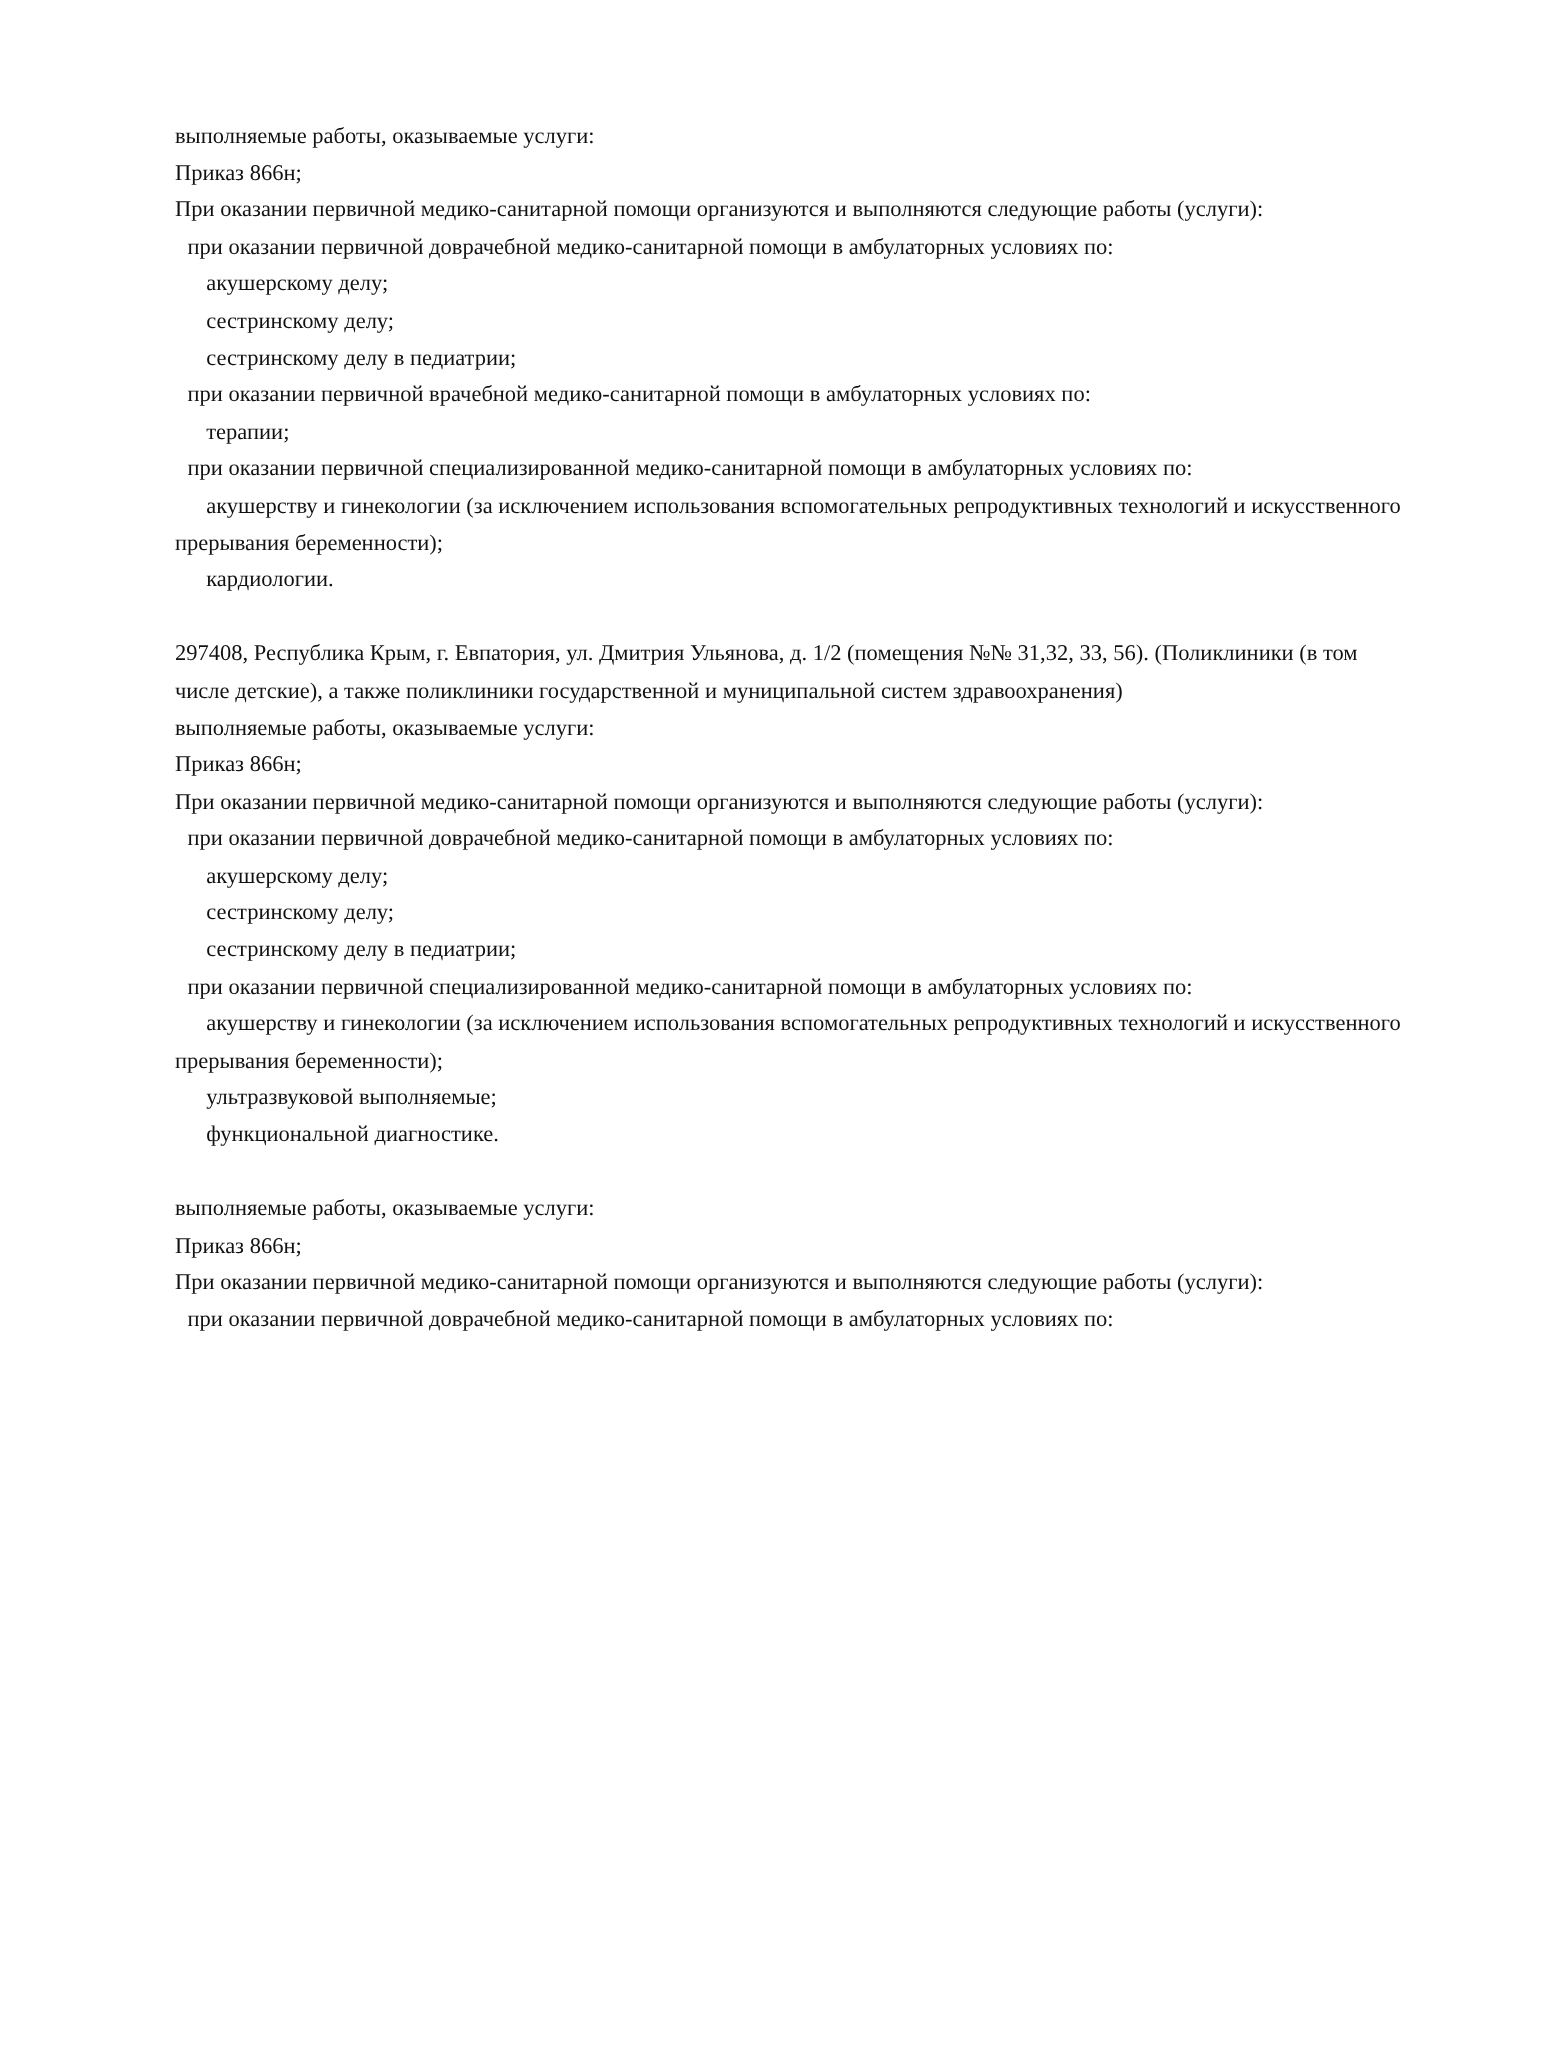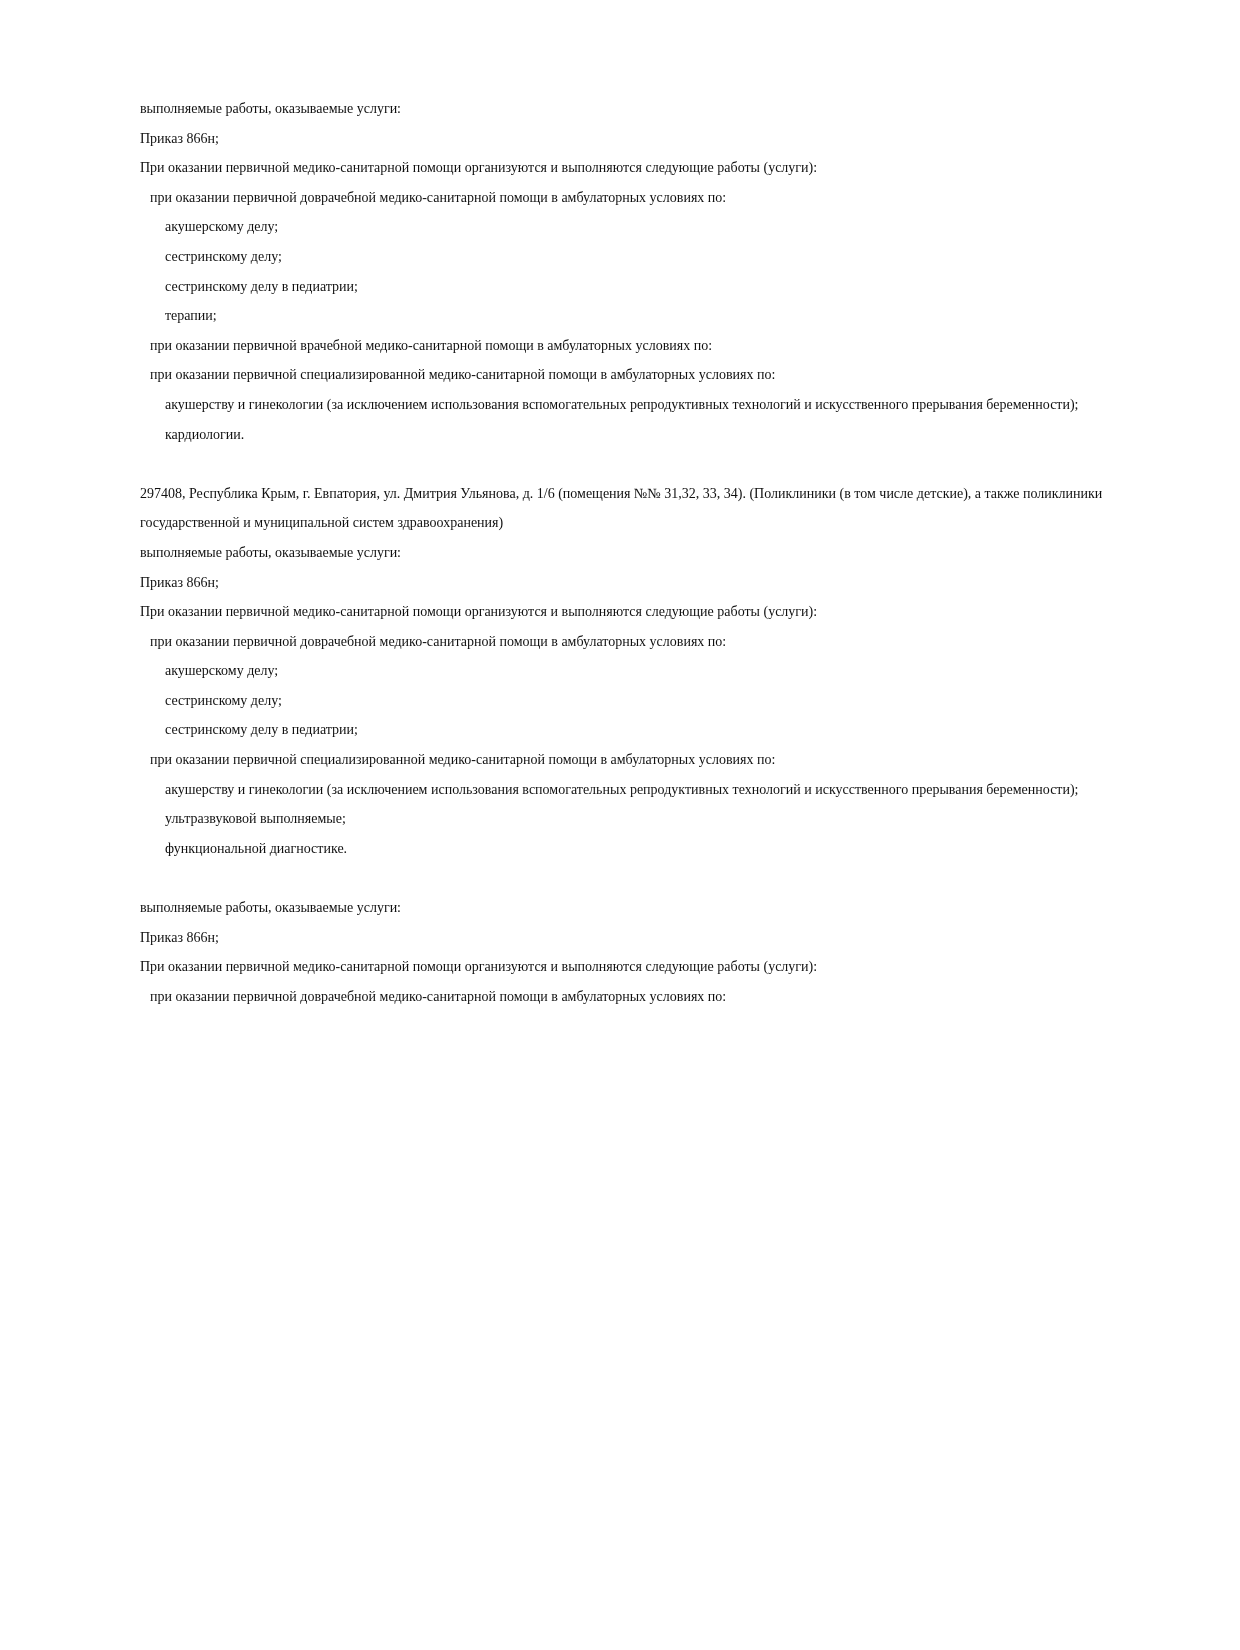--- a/index.html
+++ b/index.html
@@ -14,21 +14,21 @@
     background: #ffffff;
     overflow: hidden;
     font-family: "Liberation Serif", "DejaVu Serif", serif;
     color: #111111;
   }
   .content {
     position: absolute;
     left: 140px;
     top: 94px;
     width: 992px;
-    font-size: 14px;
+    font-size: 18px;
     line-height: 29.6px;
     text-align: left;
   }
   .line {
     margin: 0;
     padding: 0;
     text-indent: 0;
     white-space: normal;
     word-wrap: break-word;
   }
@@ -41,27 +41,27 @@
 
 <div class="page">
   <div class="content" id="doc-content">
       <p class="line ind-0">выполняемые работы, оказываемые услуги:</p>
       <p class="line ind-0">Приказ 866н;</p>
       <p class="line ind-0">При оказании первичной медико-санитарной помощи организуются и выполняются следующие работы (услуги):</p>
       <p class="line ind-1">при оказании первичной доврачебной медико-санитарной помощи в амбулаторных условиях по:</p>
       <p class="line ind-2">акушерскому делу;</p>
       <p class="line ind-2">сестринскому делу;</p>
       <p class="line ind-2">сестринскому делу в педиатрии;</p>
+      <p class="line ind-1">при оказании первичной врачебной медико-санитарной помощи в амбулаторных условиях по:</p>
       <p class="line ind-2">терапии;</p>
-      <p class="line ind-1">при оказании первичной врачебной медико-санитарной помощи в амбулаторных условиях по:</p>
       <p class="line ind-1">при оказании первичной специализированной медико-санитарной помощи в амбулаторных условиях по:</p>
       <p class="line ind-2">акушерству и гинекологии (за исключением использования вспомогательных репродуктивных технологий и искусственного прерывания беременности);</p>
       <p class="line ind-2">кардиологии.</p>
       <p class="line ind-0 blank">&nbsp;</p>
-      <p class="line ind-0">297408, Республика Крым, г. Евпатория, ул. Дмитрия Ульянова, д. 1/6 (помещения №№ 31,32, 33, 34). (Поликлиники (в том числе детские), а также поликлиники государственной и муниципальной систем здравоохранения)</p>
+      <p class="line ind-0">297408, Республика Крым, г. Евпатория, ул. Дмитрия Ульянова, д. 1/2 (помещения №№ 31,32, 33, 56). (Поликлиники (в том числе детские), а также поликлиники государственной и муниципальной систем здравоохранения)</p>
       <p class="line ind-0">выполняемые работы, оказываемые услуги:</p>
       <p class="line ind-0">Приказ 866н;</p>
       <p class="line ind-0">При оказании первичной медико-санитарной помощи организуются и выполняются следующие работы (услуги):</p>
       <p class="line ind-1">при оказании первичной доврачебной медико-санитарной помощи в амбулаторных условиях по:</p>
       <p class="line ind-2">акушерскому делу;</p>
       <p class="line ind-2">сестринскому делу;</p>
       <p class="line ind-2">сестринскому делу в педиатрии;</p>
       <p class="line ind-1">при оказании первичной специализированной медико-санитарной помощи в амбулаторных условиях по:</p>
       <p class="line ind-2">акушерству и гинекологии (за исключением использования вспомогательных репродуктивных технологий и искусственного прерывания беременности);</p>
       <p class="line ind-2">ультразвуковой выполняемые;</p>

